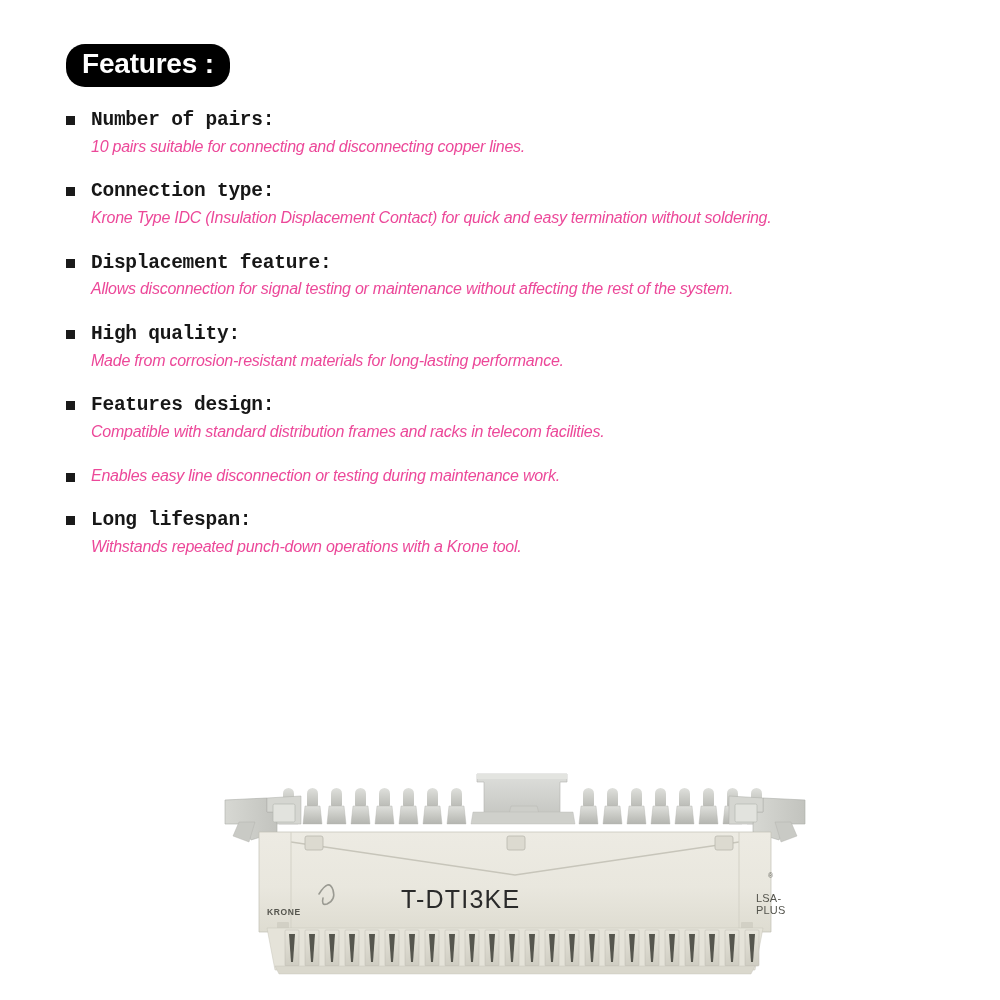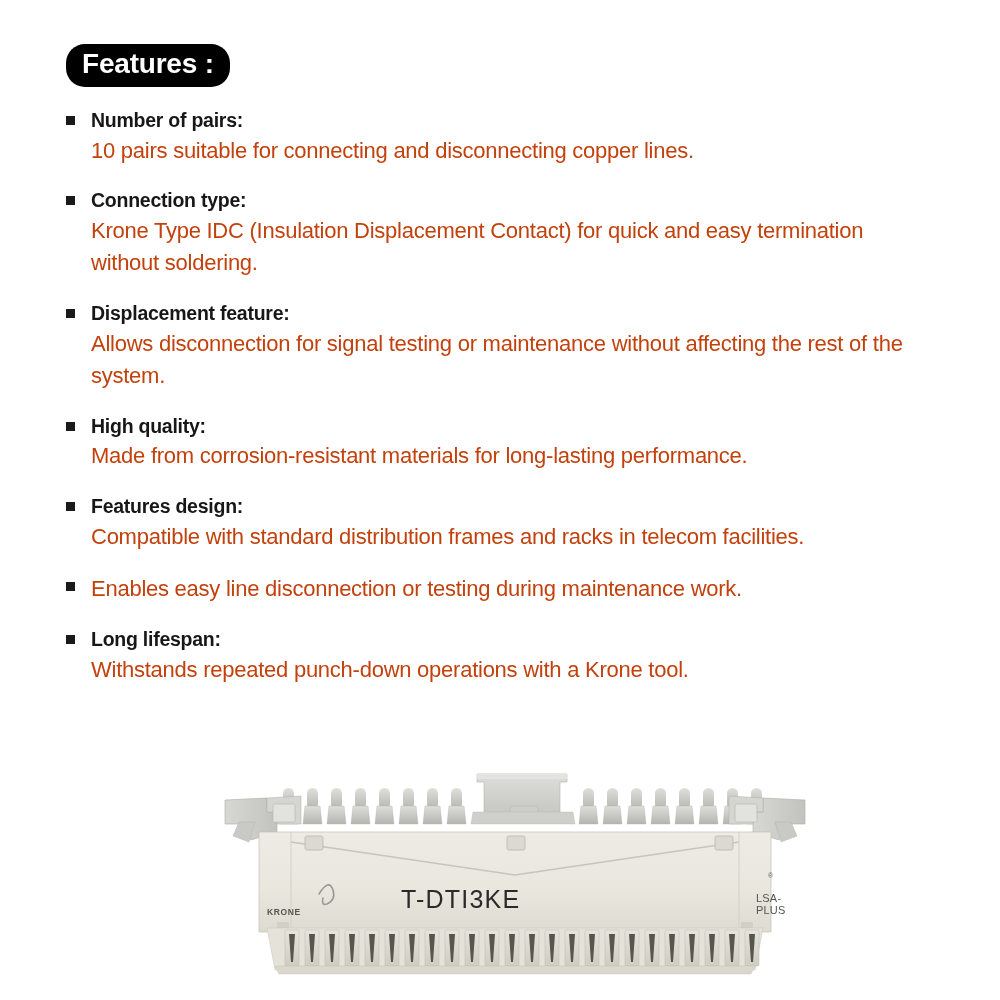--- a/index.html
+++ b/index.html
@@ -62,28 +62,30 @@
     width: 9px;
     height: 9px;
     background: #1a1a1a;
   }
   .feature-title {
     font-size: 19.5px;
     font-weight: 700;
     line-height: 1.42;
     letter-spacing: -0.25px;
     color: #171717;
+    font-family: Liberation Mono, monospace;
   }
   .feature-desc {
-    font-size: 22px;
+    font-size: 16px;
     font-weight: 400;
     line-height: 1.48;
     letter-spacing: -0.25px;
-    color: #c2410c;
+    color: #ec4899;
     max-width: 830px;
+    font-style: italic;
   }
 
   
   .product-figure {
     position: absolute;
     left: 215px;
     top: 762px;
     width: 600px;
     height: 222px;
   }

